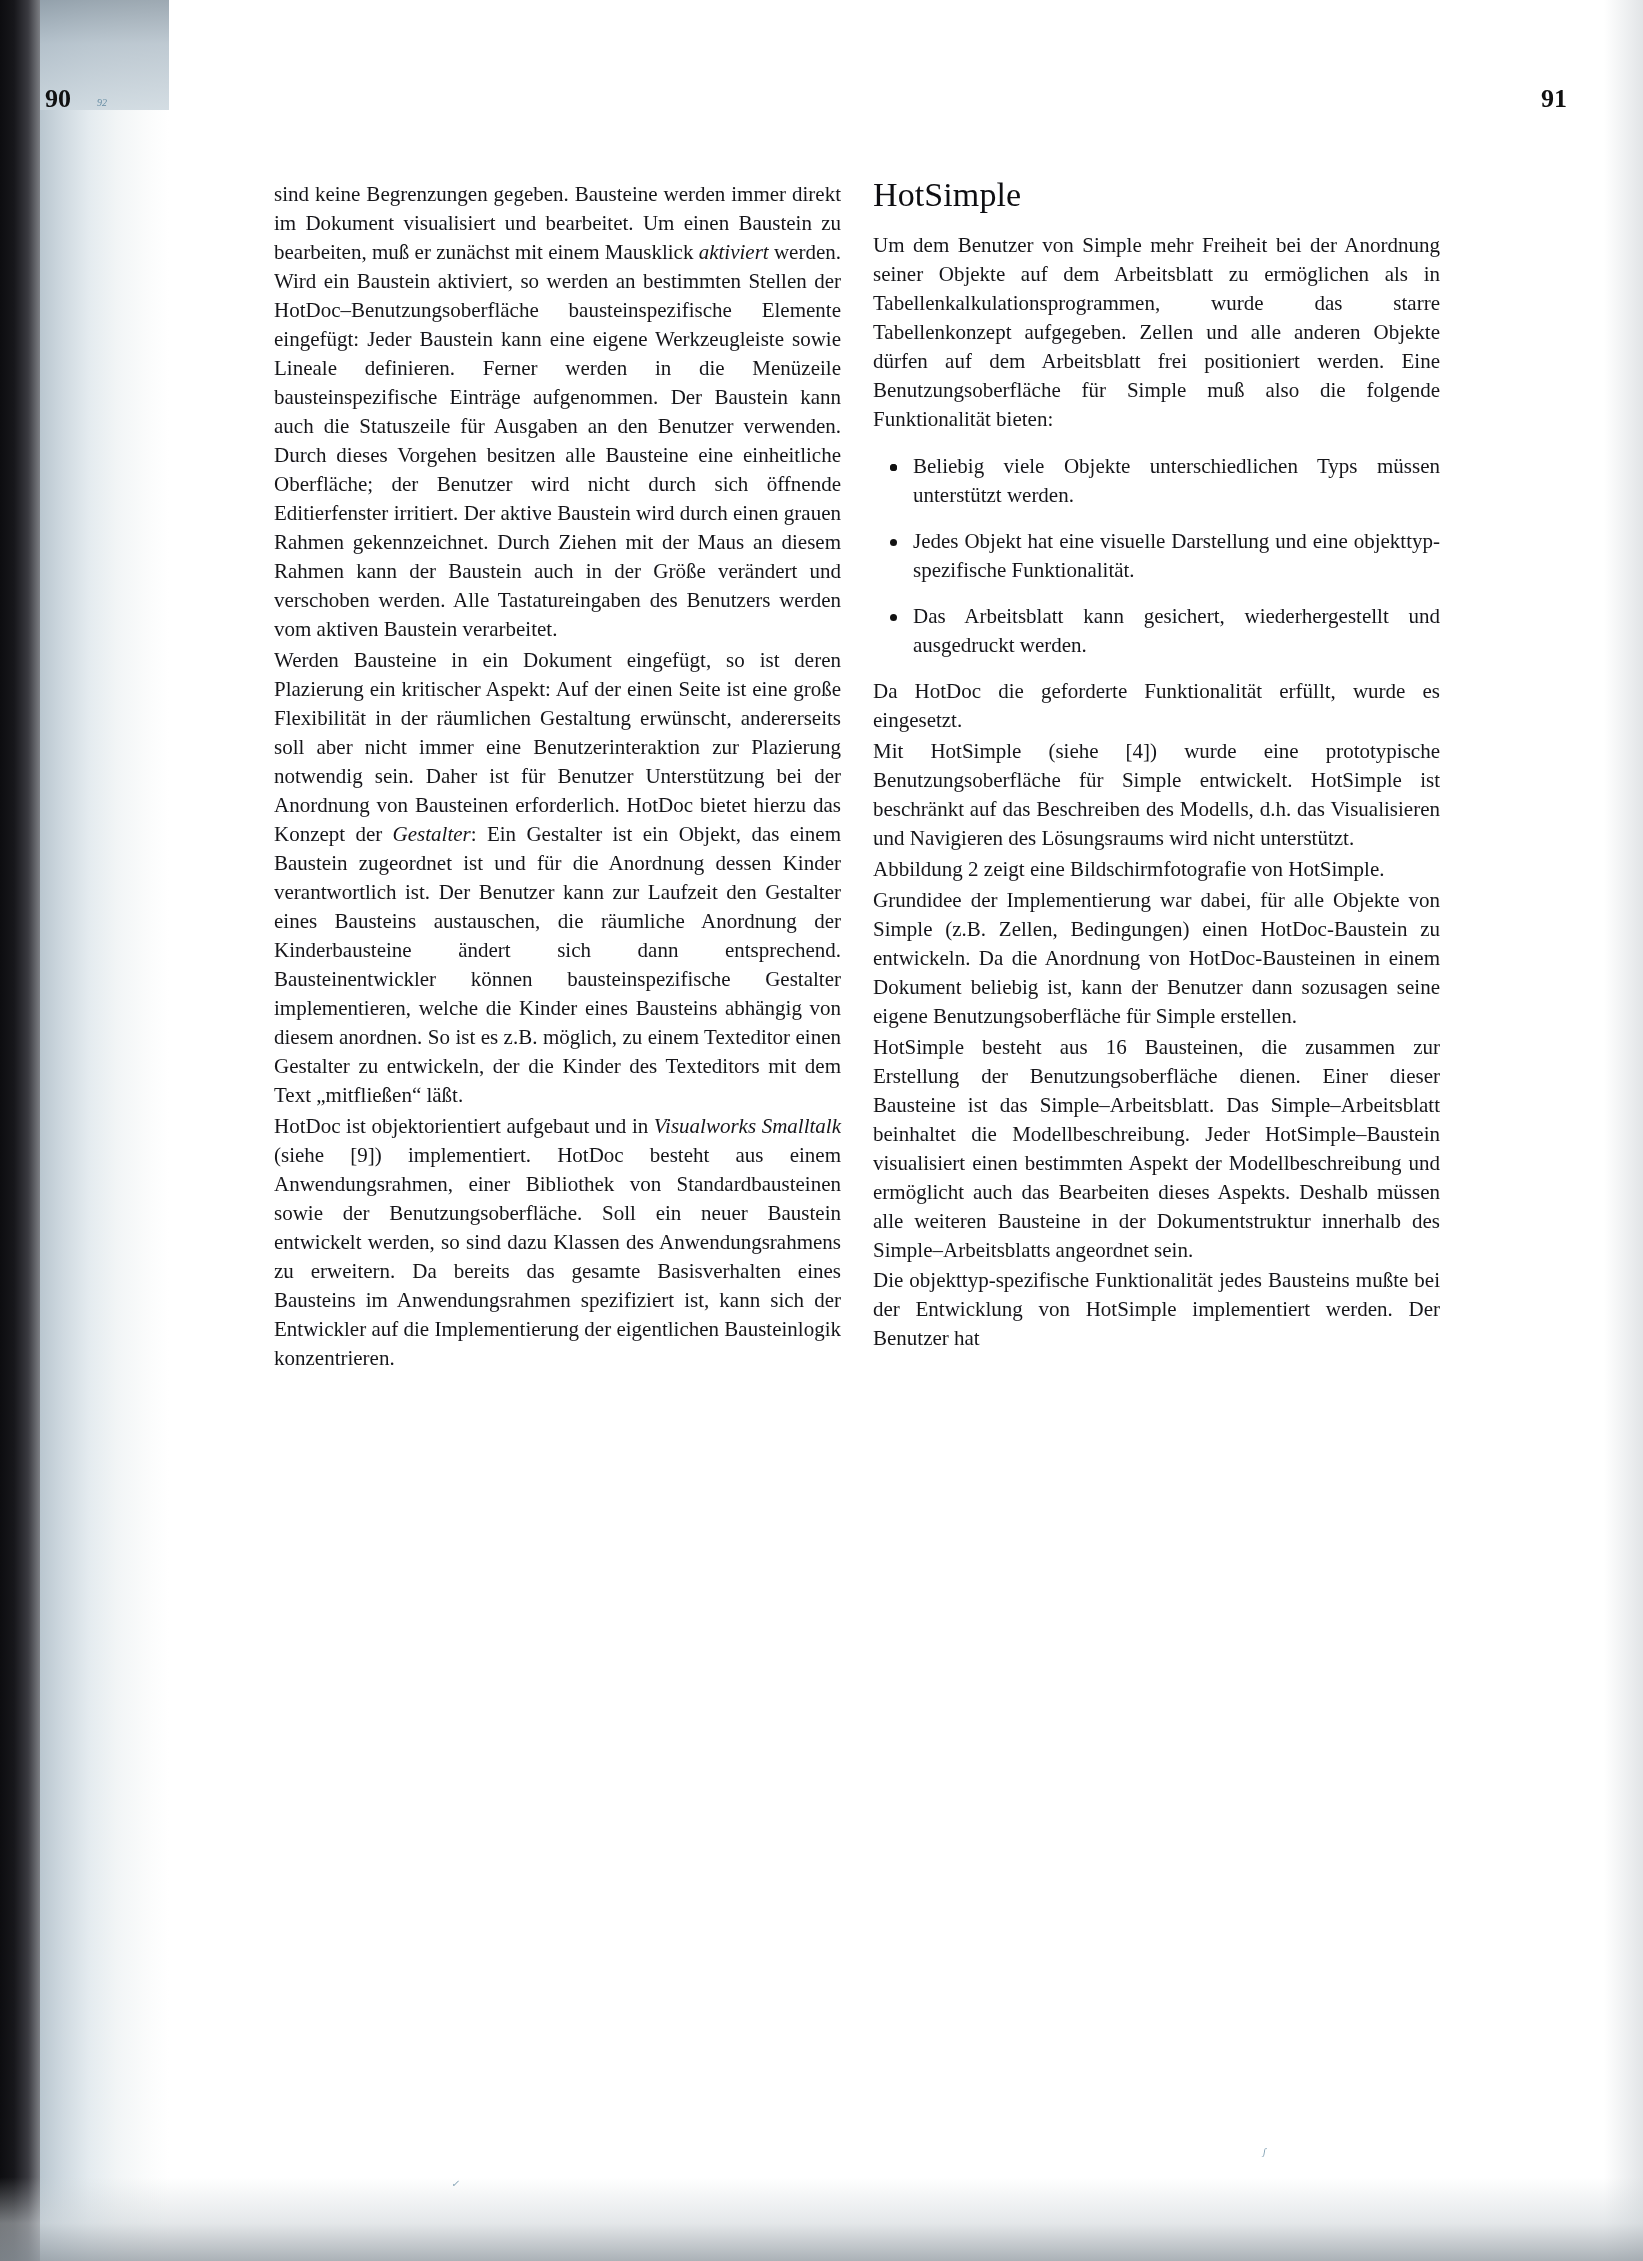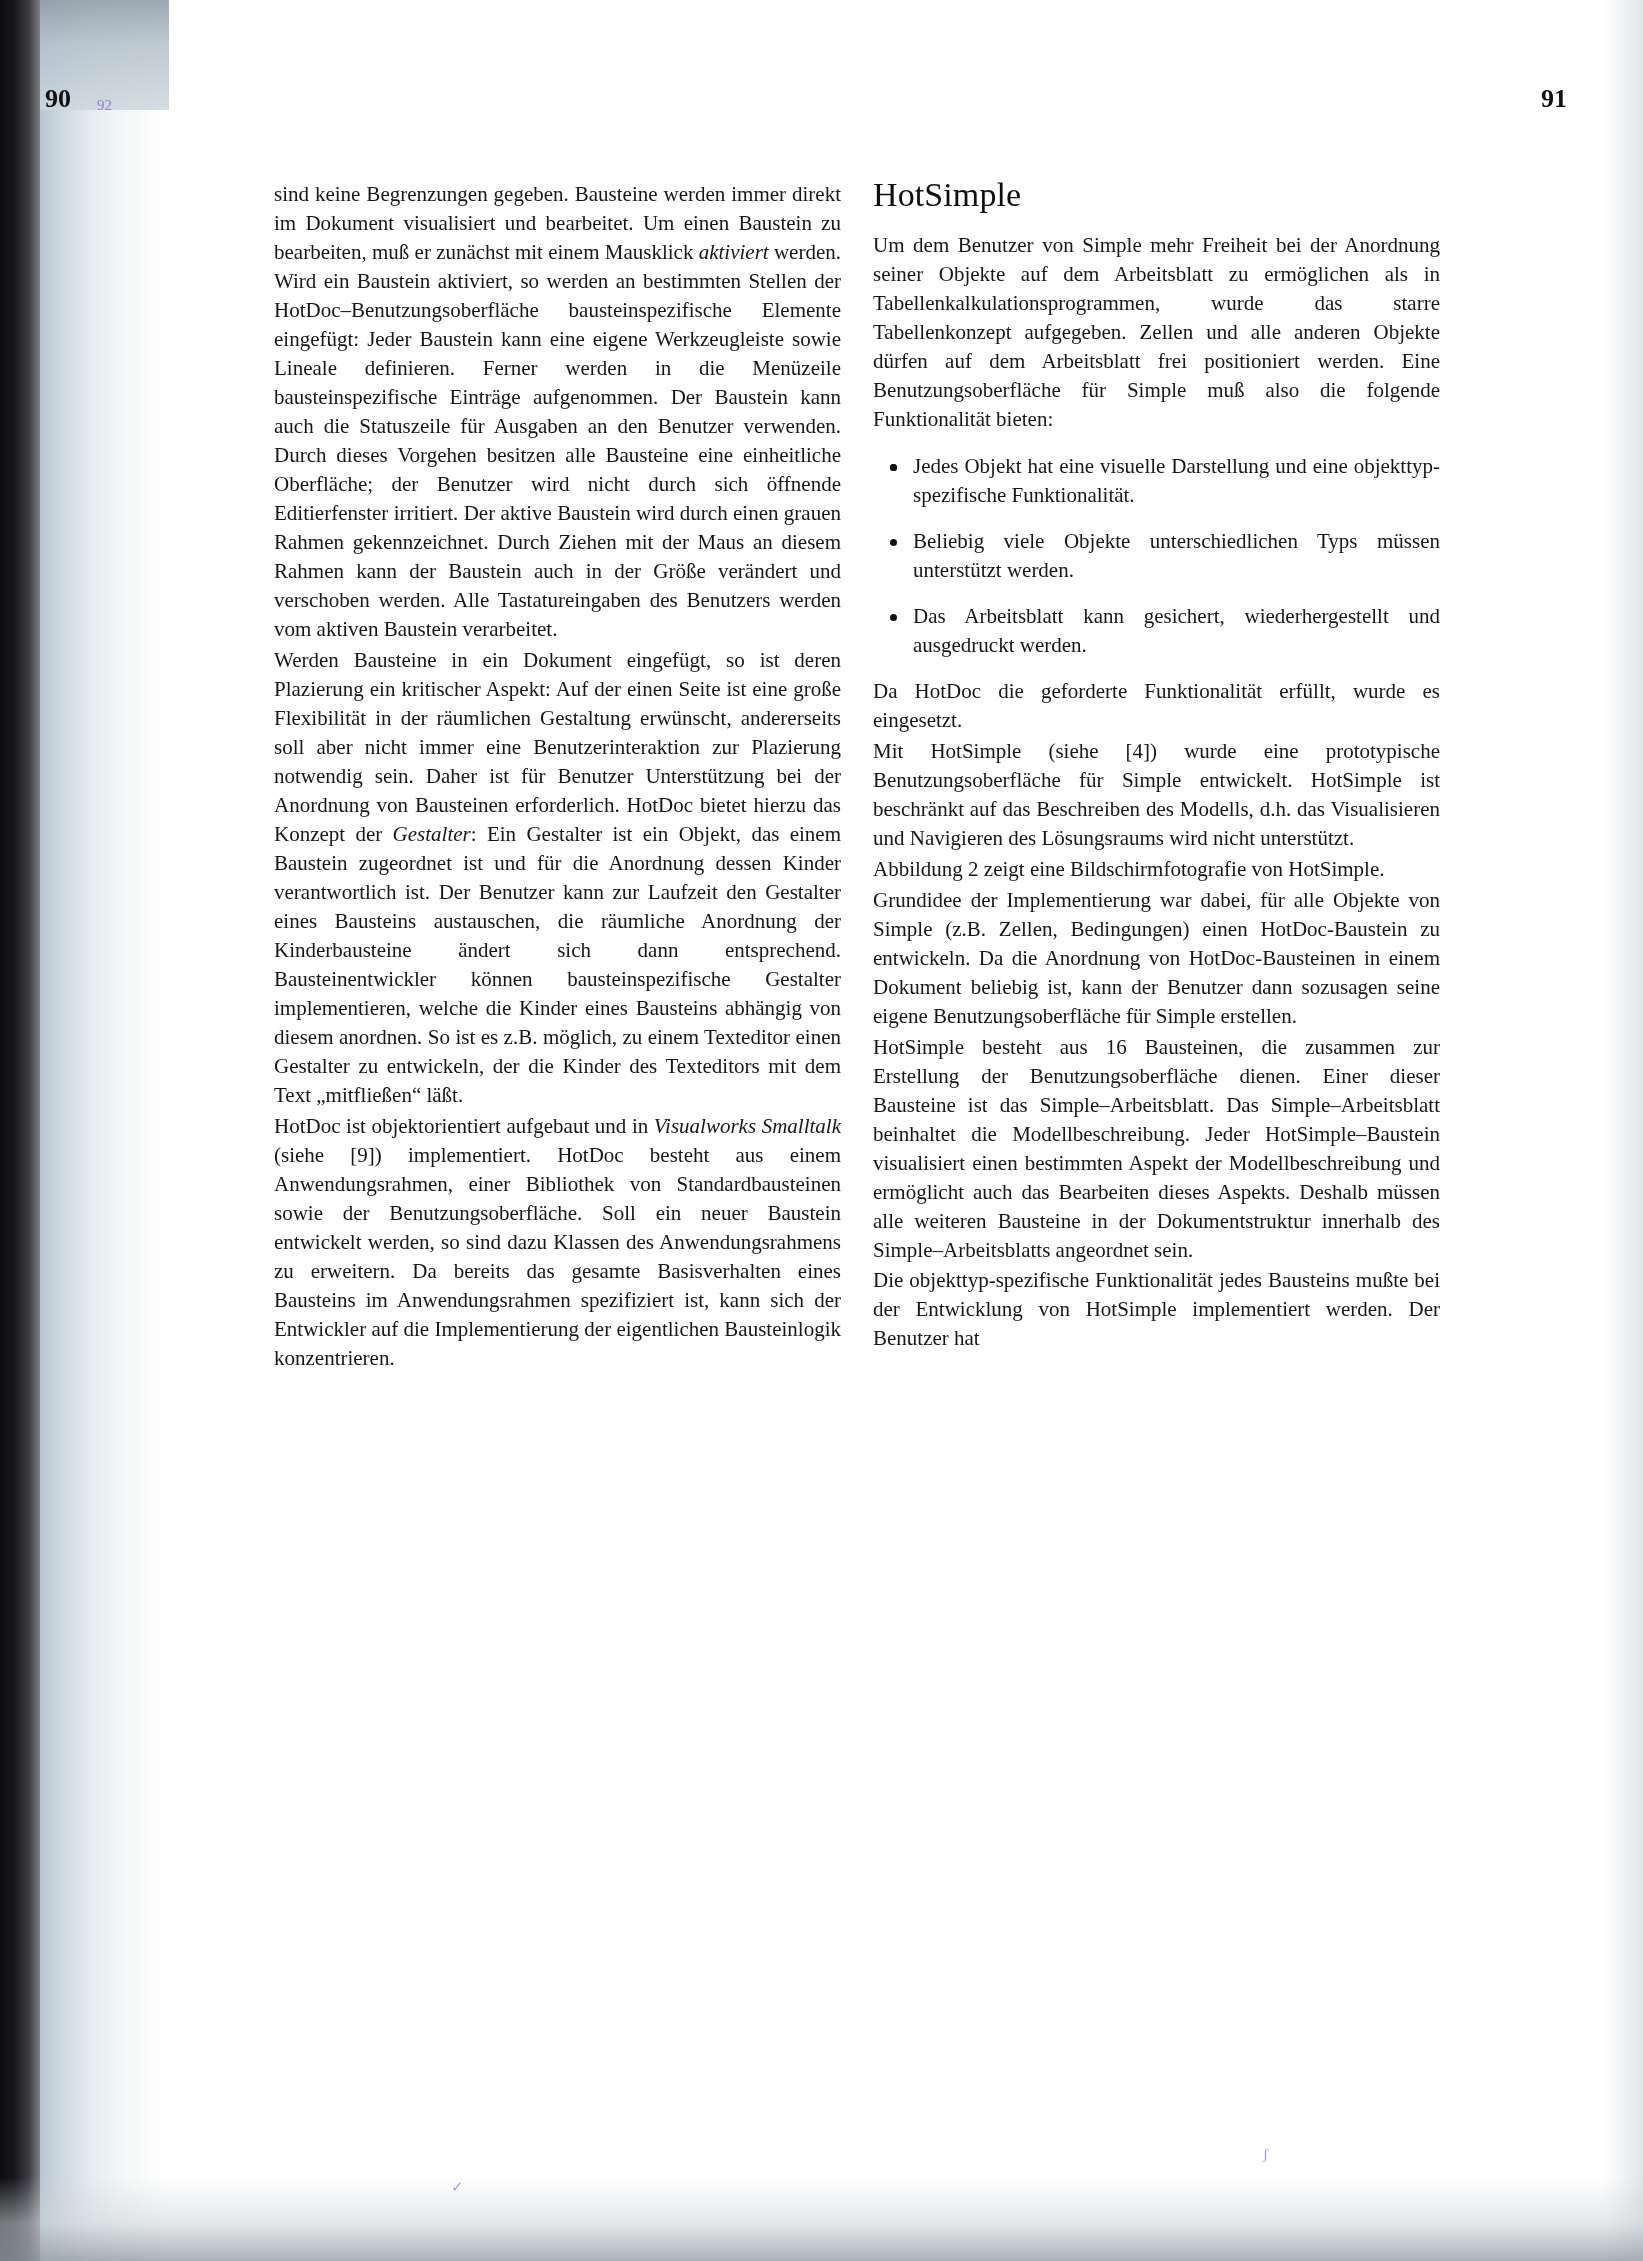--- a/index.html
+++ b/index.html
@@ -124,24 +124,25 @@
     height: 7px;
     background: #111;
     border-radius: 50%;
   }
 
   em.it { font-style: italic; }
 
   
   .speck {
     position: absolute;
-    color: #6d28d9;
+    color: #0c4a6e;
     font-family: "Liberation Serif", serif;
-    font-size: 15px;
+    font-size: 10px;
     opacity: .55;
+    font-style: italic;
   }
 </style>
 </head>
 <body>
 
 <div id="scan">
   <div class="scan-edge-dark"></div>
   <div class="scan-gutter"></div>
   <div class="scan-gutter-top"></div>
   <div class="page-body"></div>
@@ -163,22 +164,22 @@
       <p>HotDoc ist objektorientiert aufgebaut und in <em class="it">Visualworks Smalltalk</em> (siehe [9]) implementiert. HotDoc besteht aus einem Anwendungsrahmen, einer Bibliothek von Standardbausteinen sowie der Benutzungsoberfläche. Soll ein neuer Baustein entwickelt werden, so sind dazu Klassen des Anwendungsrahmens zu erweitern. Da bereits das gesamte Basisverhalten eines Bausteins im Anwendungsrahmen spezifiziert ist, kann sich der Entwickler auf die Implementierung der eigentlichen Bausteinlogik konzentrieren.</p>
     </div>
 
     <div class="col">
       <h1 class="section-title">HotSimple</h1>
 
       <p>Um dem Benutzer von Simple mehr Freiheit bei der Anordnung seiner Objekte auf dem Arbeitsblatt zu ermöglichen als in Tabellenkalkulationsprogrammen, wurde das starre Tabellenkonzept aufgegeben. Zellen und alle anderen Objekte dürfen auf dem Arbeitsblatt frei positioniert werden. Eine Benutzungsoberfläche für Simple muß also die folgende Funktionalität bieten:</p>
 
       <ul class="bullets">
         <li><span class="dot"></span></li>
+        <li><span class="dot"></span><span>Beliebig viele Objekte unterschiedlichen Typs müssen unterstützt werden.</span></li>
         <li><span class="dot"></span><span>Jedes Objekt hat eine visuelle Darstellung und eine objekttyp-spezifische Funktionalität.</span></li>
-        <li><span class="dot"></span><span>Beliebig viele Objekte unterschiedlichen Typs müssen unterstützt werden.</span></li>
         <li><span class="dot"></span><span>Das Arbeitsblatt kann gesichert, wiederhergestellt und ausgedruckt werden.</span></li>
       </ul>
 
       <p>Da HotDoc die geforderte Funktionalität erfüllt, wurde es eingesetzt.</p>
       <p>Mit HotSimple (siehe [4]) wurde eine prototypische Benutzungsoberfläche für Simple entwickelt. HotSimple ist beschränkt auf das Beschreiben des Modells, d.h. das Visualisieren und Navigieren des Lösungsraums wird nicht unterstützt.</p>
       <p>Abbildung 2 zeigt eine Bildschirmfotografie von HotSimple.</p>
       <p>Grundidee der Implementierung war dabei, für alle Objekte von Simple (z.B. Zellen, Bedingungen) einen HotDoc-Baustein zu entwickeln. Da die Anordnung von HotDoc-Bausteinen in einem Dokument beliebig ist, kann der Benutzer dann sozusagen seine eigene Benutzungsoberfläche für Simple erstellen.</p>
       <p>HotSimple besteht aus 16 Bausteinen, die zusammen zur Erstellung der Benutzungsoberfläche dienen. Einer dieser Bausteine ist das Simple–Arbeitsblatt. Das Simple–Arbeitsblatt beinhaltet die Modellbeschreibung. Jeder HotSimple–Baustein visualisiert einen bestimmten Aspekt der Modellbeschreibung und ermöglicht auch das Bearbeiten dieses Aspekts. Deshalb müssen alle weiteren Bausteine in der Dokumentstruktur innerhalb des Simple–Arbeitsblatts angeordnet sein.</p>
       <p>Die objekttyp-spezifische Funktionalität jedes Bausteins mußte bei der Entwicklung von HotSimple implementiert werden. Der Benutzer hat</p>
     </div>

